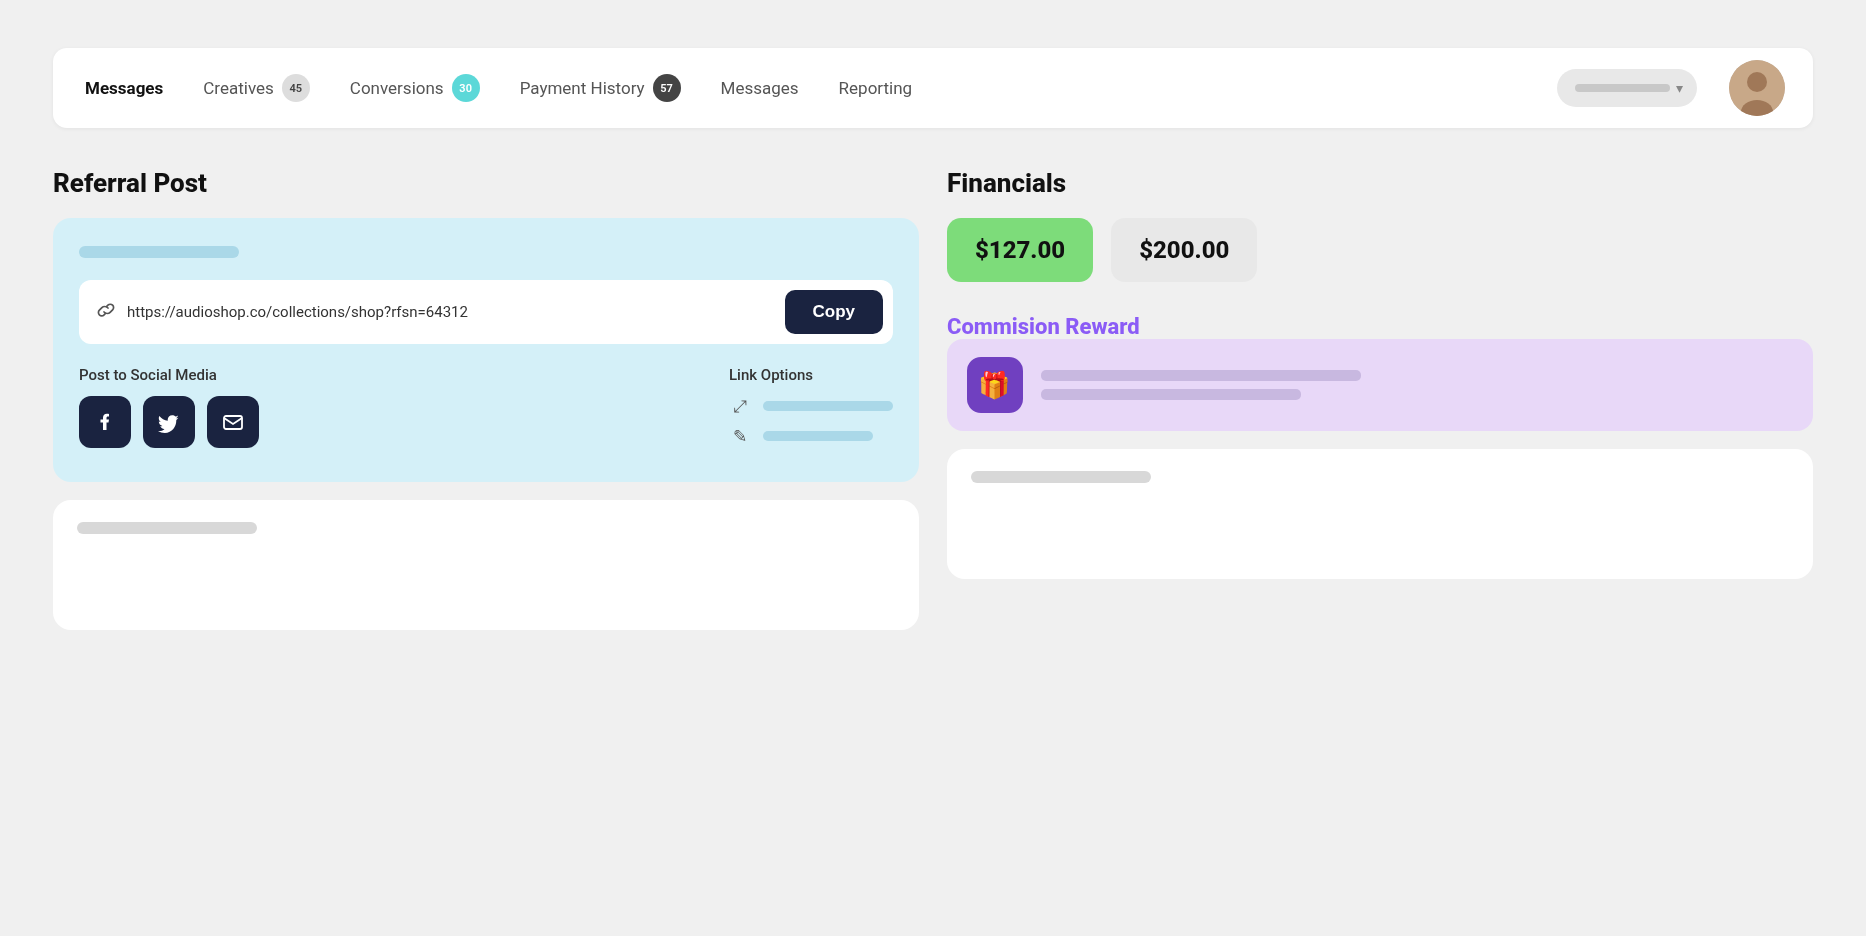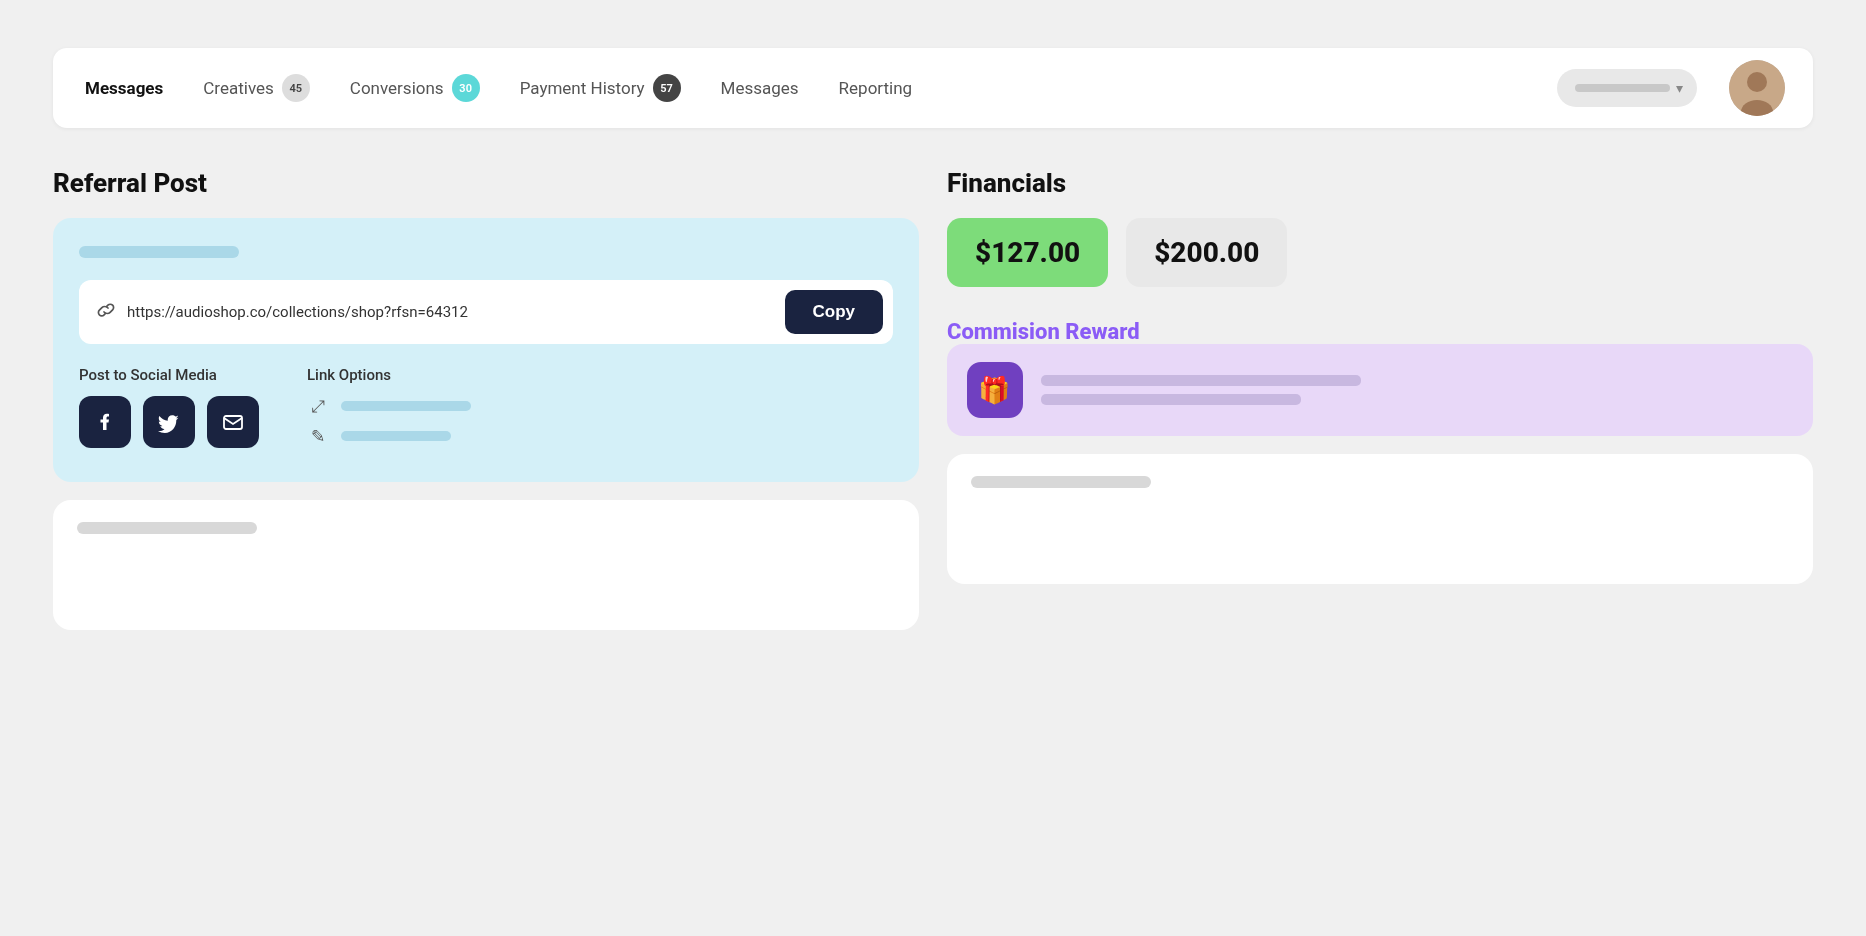--- a/index.html
+++ b/index.html
@@ -145,21 +145,21 @@
       border-radius: 10px;
       padding: 12px 28px;
       font-size: 17px;
       font-weight: 700;
       cursor: pointer;
       flex-shrink: 0;
     }
     .social-section {
       display: flex;
       align-items: flex-start;
-      gap: 48px;
+      justify-content: space-between;
     }
     .social-label {
       font-size: 15px;
       color: #333;
       margin-bottom: 12px;
       font-weight: 500;
     }
     .social-buttons {
       display: flex;
       gap: 12px;
@@ -208,21 +208,21 @@
     }
     
     .financials-amounts {
       display: flex;
       gap: 18px;
       margin-bottom: 32px;
     }
     .amount-box {
       border-radius: 14px;
       padding: 18px 28px;
-      font-size: 28px;
+      font-size: 24px;
       font-weight: 800;
       display: flex;
       align-items: center;
       justify-content: center;
     }
     .amount-green { background: #7ddc7a; color: #111; }
     .amount-light { background: #e8e8e8; color: #111; }
     .commission-title {
       font-size: 22px;
       font-weight: 800;

